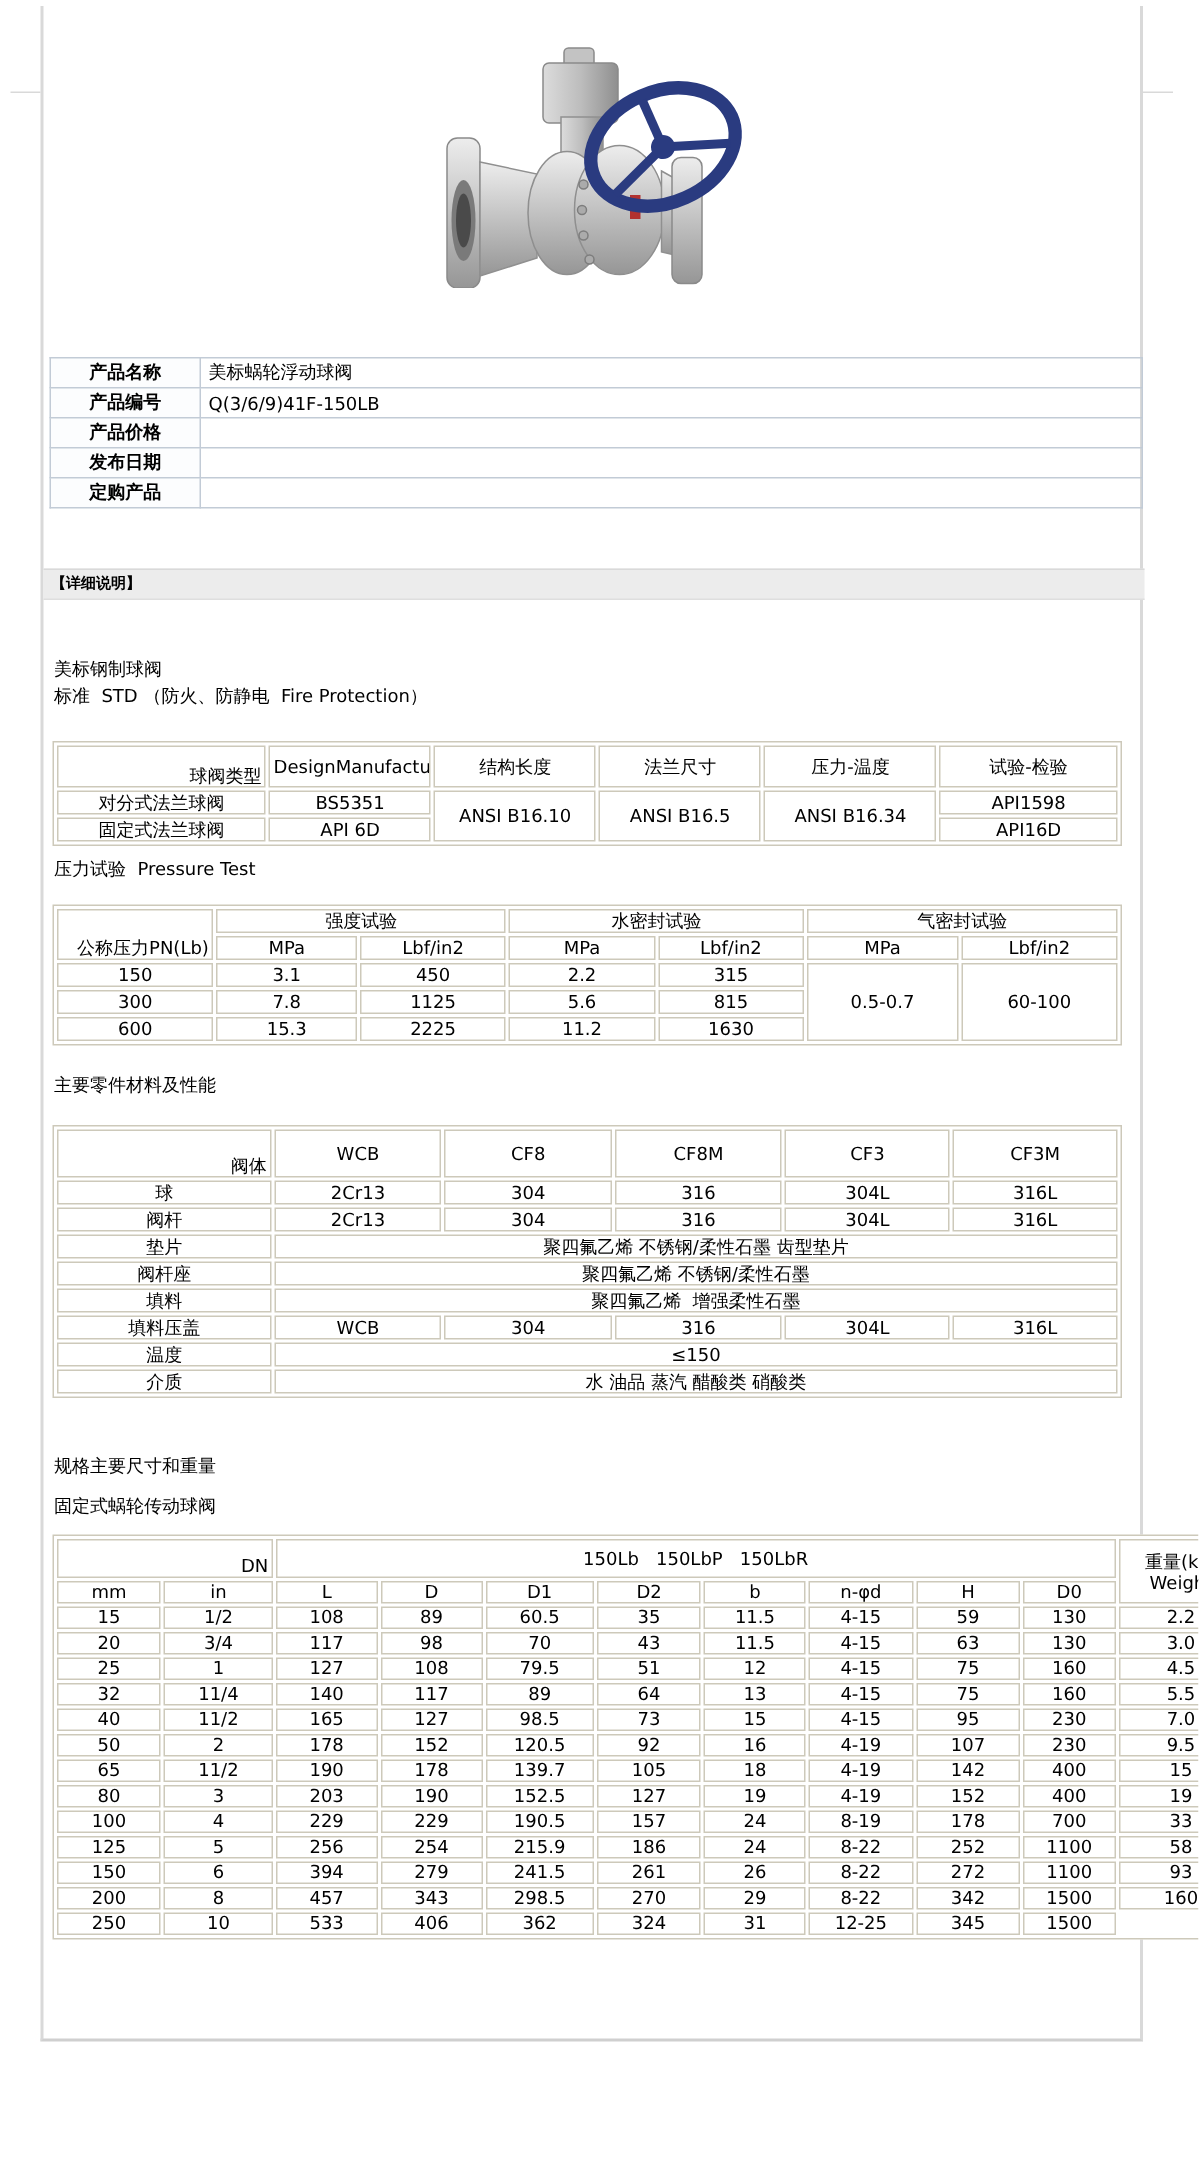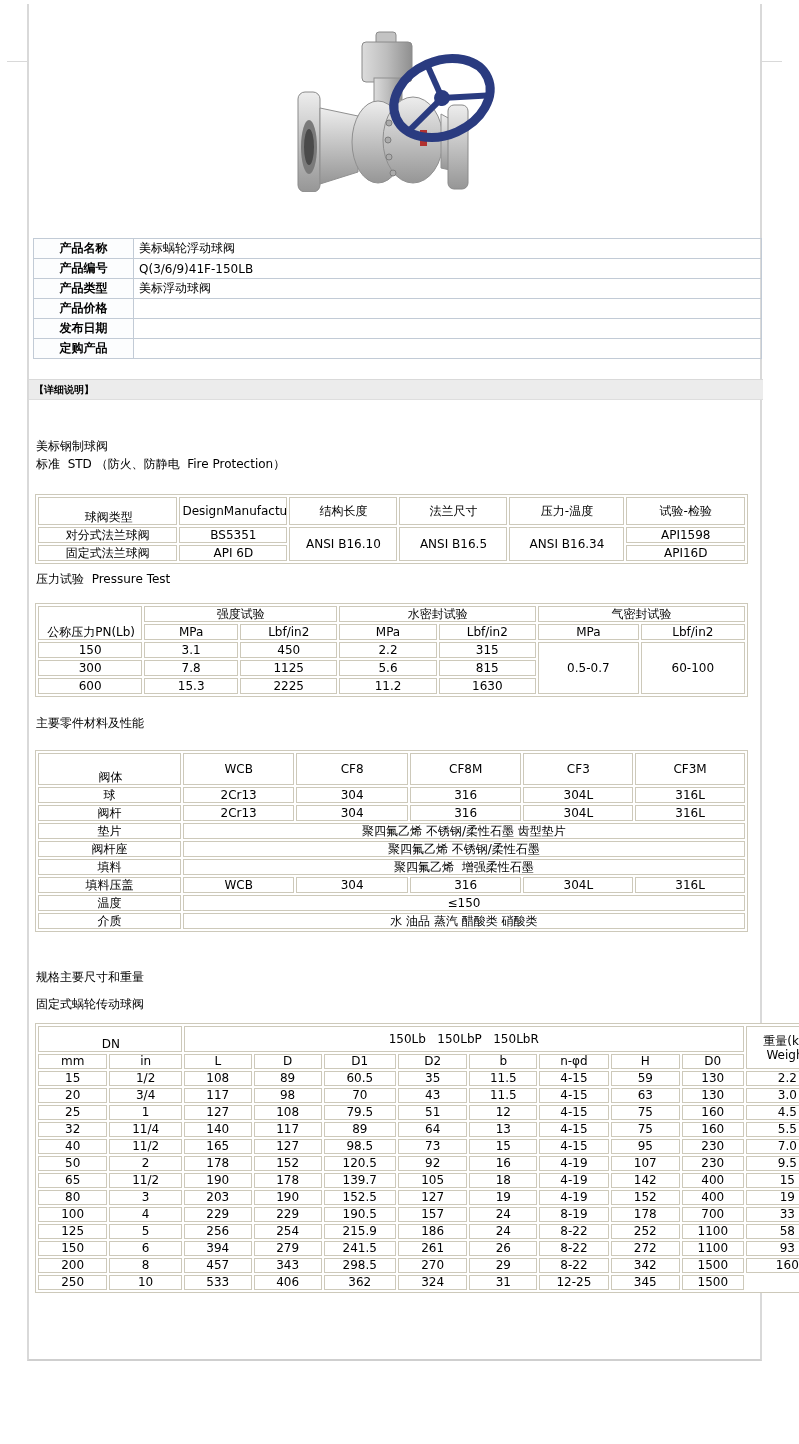--- a/index.html
+++ b/index.html
@@ -24,21 +24,21 @@
     background:#ececec; border-top:1px solid #d9d9d9; border-bottom:1px solid #dedede;
     font-size:10px; font-weight:bold; line-height:20px; padding-left:5px; }
 
   .txt { position:absolute; font-size:12px; line-height:16px; white-space:pre; }
 
   
   .spec-table { position:absolute; border-collapse:separate; border-spacing:2px;
     border:1px solid #cdc9ba; background:#fff; table-layout:fixed; }
   .spec-table td { border:1px solid #cdc9ba; font-size:12px; text-align:center;
     padding:0 2px; line-height:14px; height:15px; overflow:hidden; }
-  .spec-table td.lb { text-align:center; vertical-align:bottom; padding-left:4px; }
+  .spec-table td.lb { text-align:right; vertical-align:bottom; padding-left:4px; }
   .spec-table td.hdr { height:28px; }
   .pre { white-space:pre; }
   .cell-empty { border:none !important; background:transparent; }
 
   .type-table { left:35px; top:494px; width:713px; }
   .pressure-table { left:35px; top:603px; width:713px; }
   .materials-table { left:35px; top:750px; width:713px; }
   .materials-table td.mhdr { height:32px; }
   .dims-table { left:35px; top:1023px; width:797px; }
   .dims-table td { line-height:13px; height:14px; }
@@ -104,24 +104,20 @@
 
   <table class="product-table">
     <tbody>
         <tr>
       <td class="p-label">产品名称</td>
       <td class="p-value">美标蜗轮浮动球阀</td>
     </tr>
     <tr>
       <td class="p-label">产品编号</td>
       <td class="p-value">Q(3/6/9)41F-150LB</td>
-    </tr>
-    <tr>
-      <td class="p-label">产品类型</td>
-      <td class="p-value">美标浮动球阀</td>
     </tr>
     <tr>
       <td class="p-label">产品价格</td>
       <td class="p-value"></td>
     </tr>
     <tr>
       <td class="p-label">发布日期</td>
       <td class="p-value"></td>
     </tr>
     <tr>

